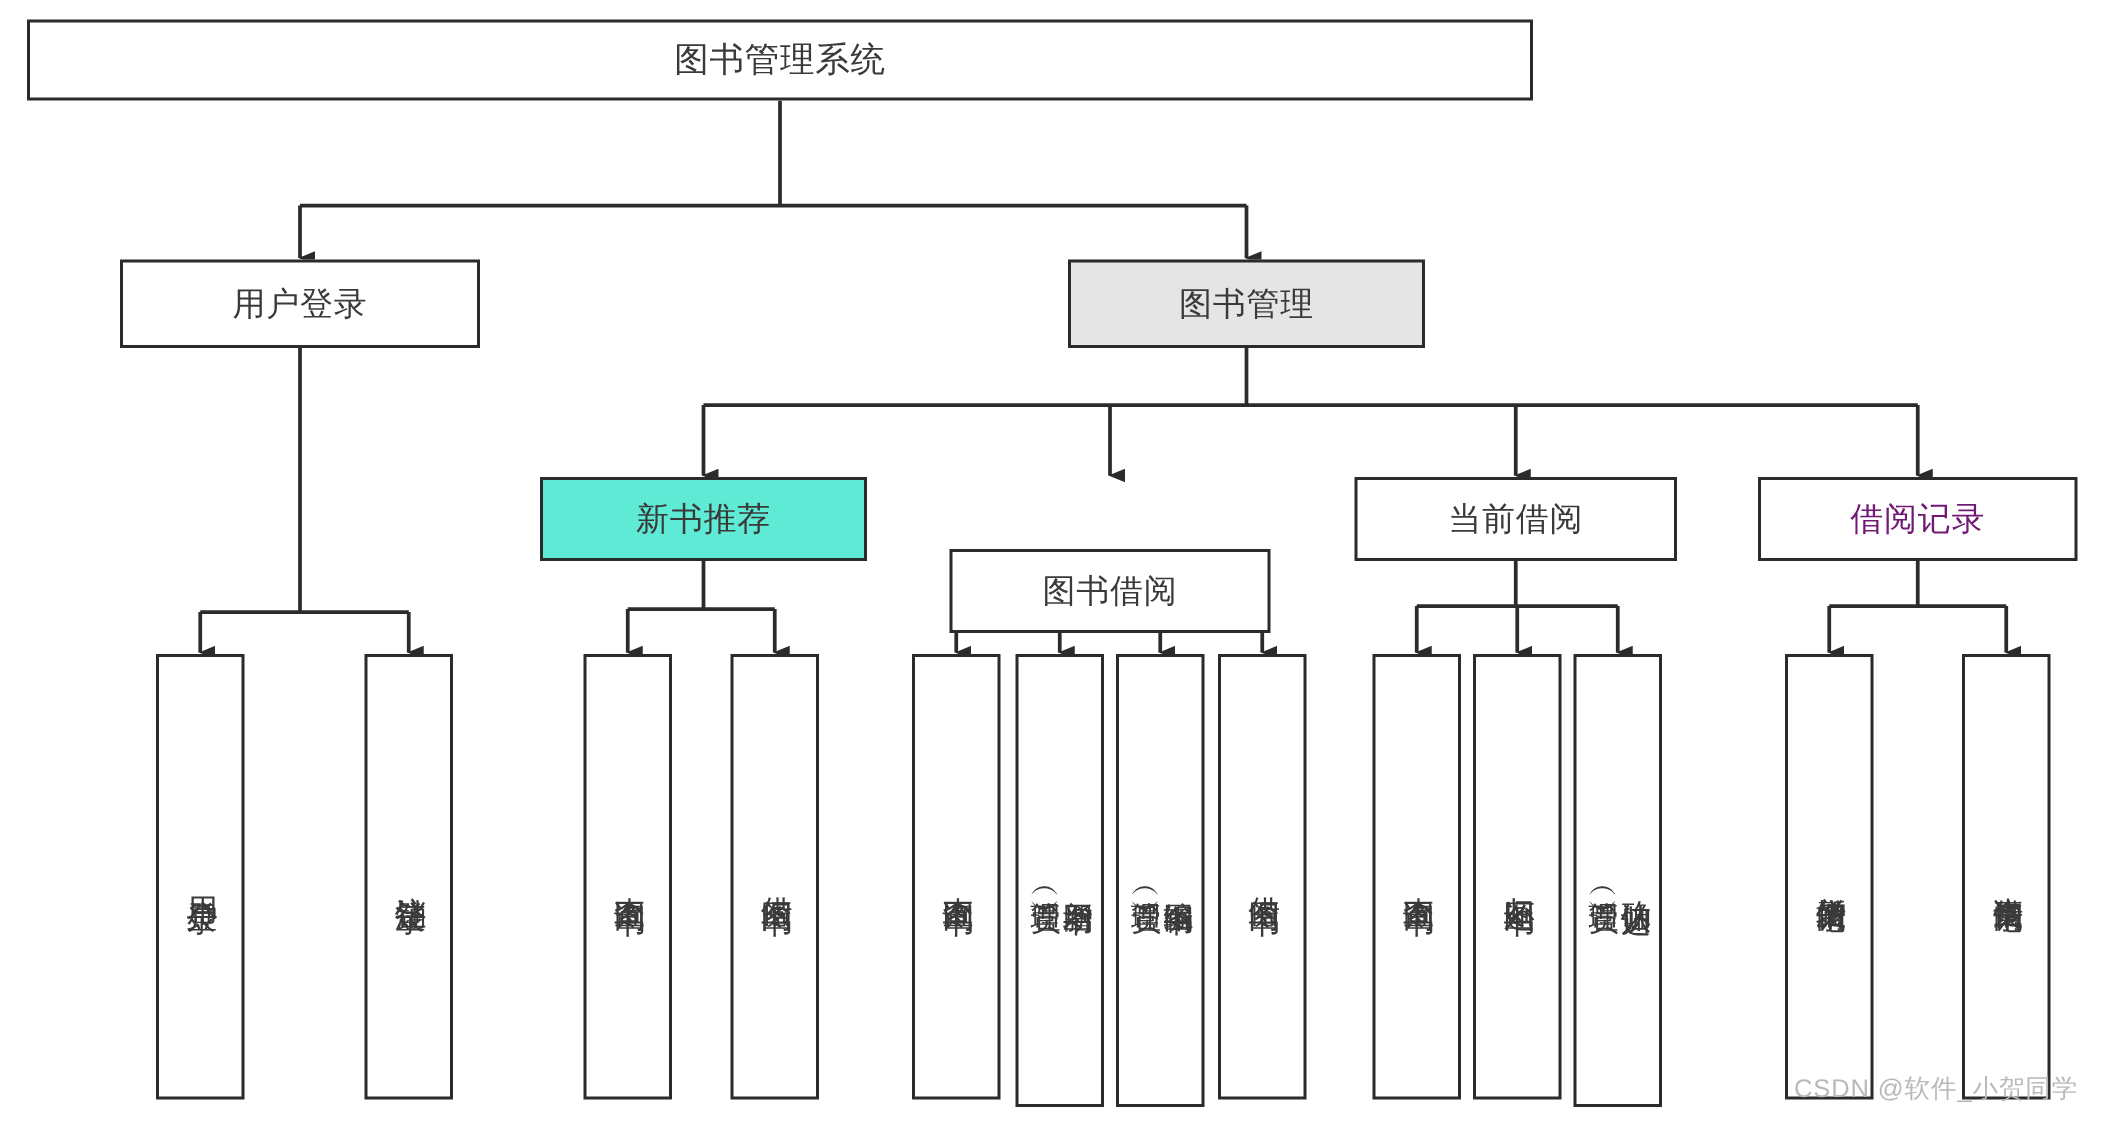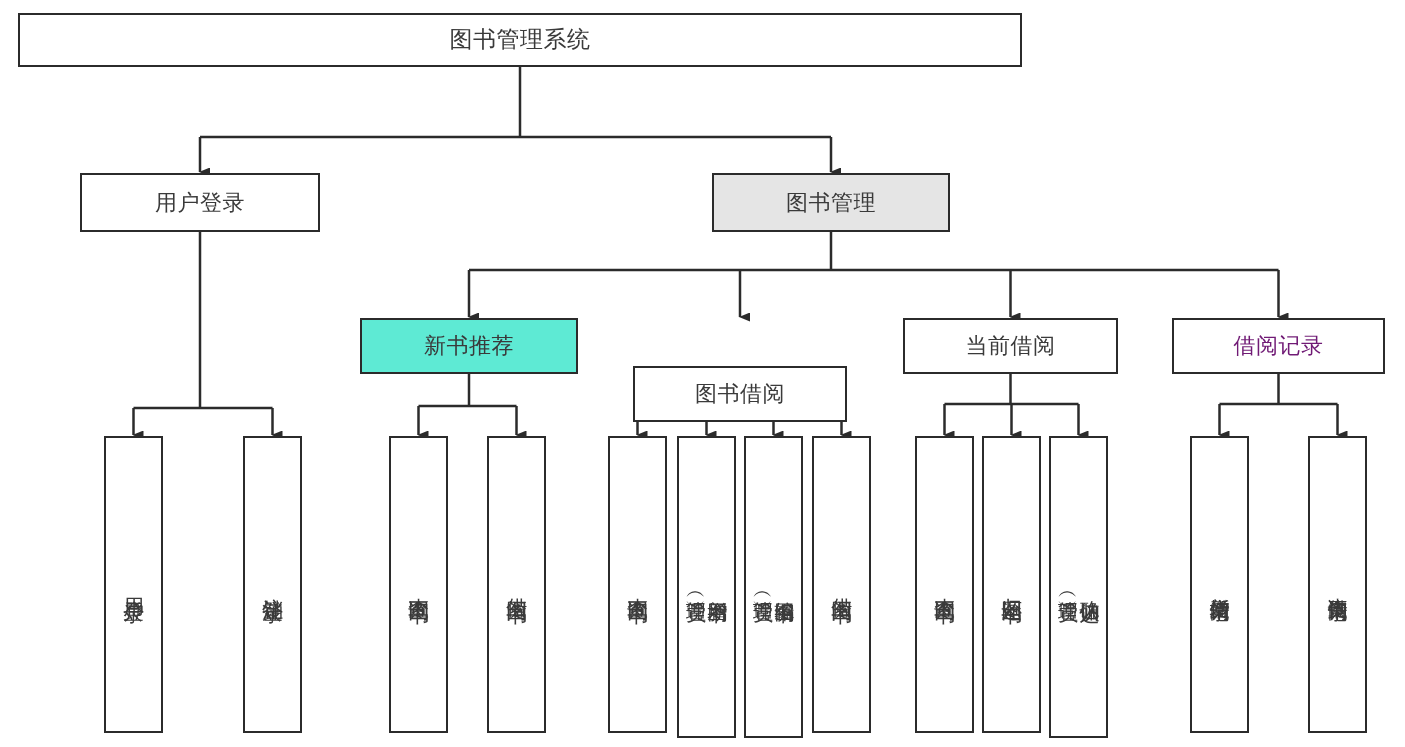--- a/index.html
+++ b/index.html
@@ -181,13 +181,14 @@
 （管理员）</span>
       </div>
       <div class="node vertical tall-text" style="left: 1190px; top: 436px; width: 59px; height: 297px; border-color: rgb(43, 43, 43); background: rgb(255, 255, 255);">
         <span class="node-label" style="color: rgb(58, 58, 58);">新增借阅记录</span>
       </div>
       <div class="node vertical tall-text" style="left: 1308px; top: 436px; width: 59px; height: 297px; border-color: rgb(43, 43, 43); background: rgb(255, 255, 255);">
         <span class="node-label" style="color: rgb(58, 58, 58);">查询借阅记录</span>
       </div>
     </div>
 
+  <div class="watermark" style="left: 1196px; top: 714px;">CSDN @软件_小贺同学</div>
 </div>
 
 </body></html>

